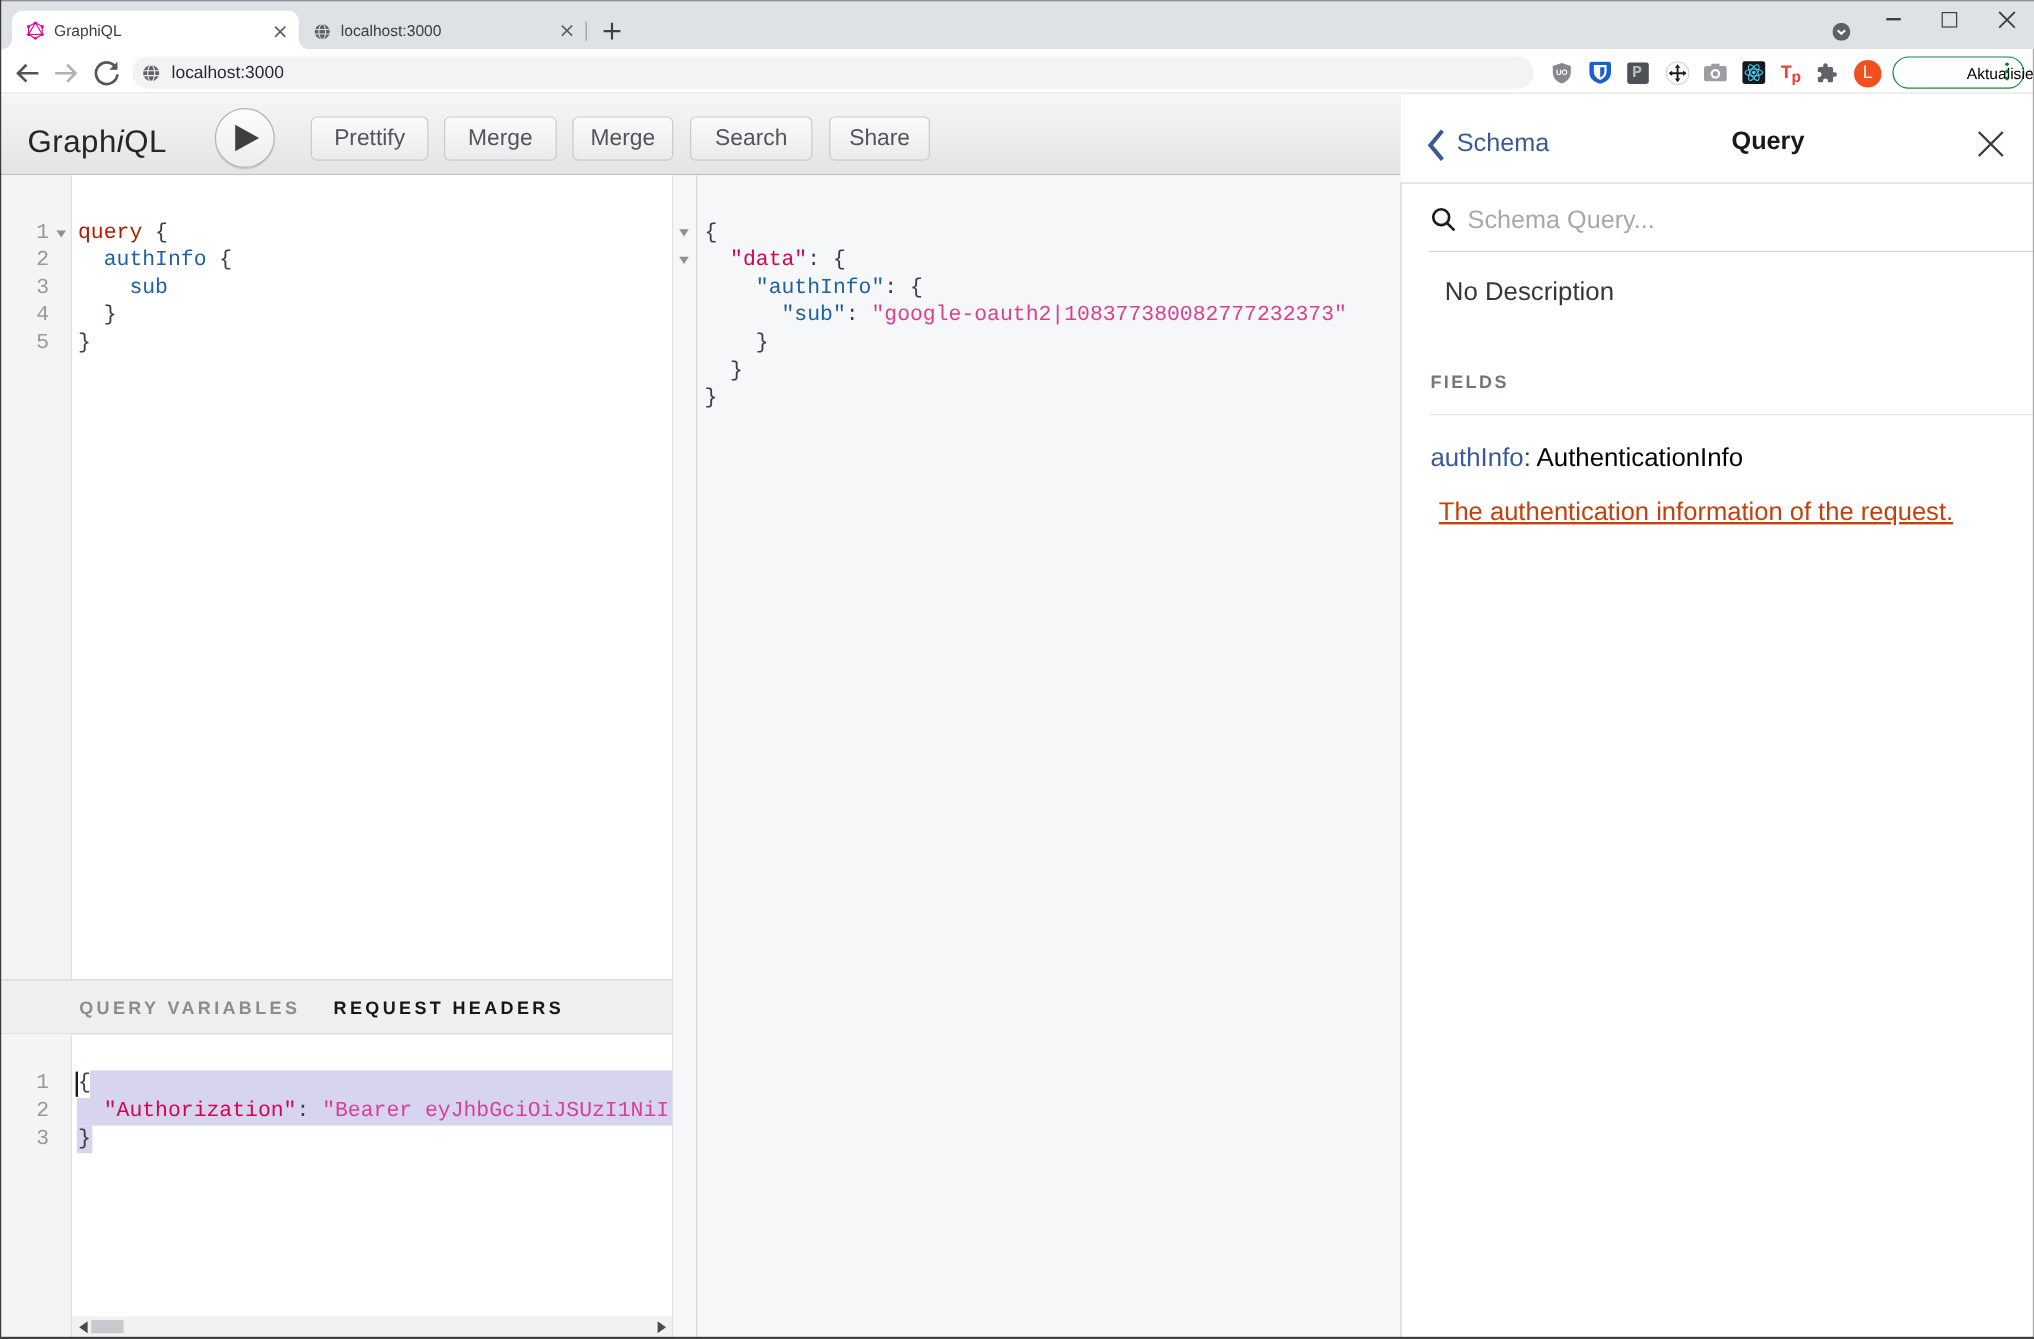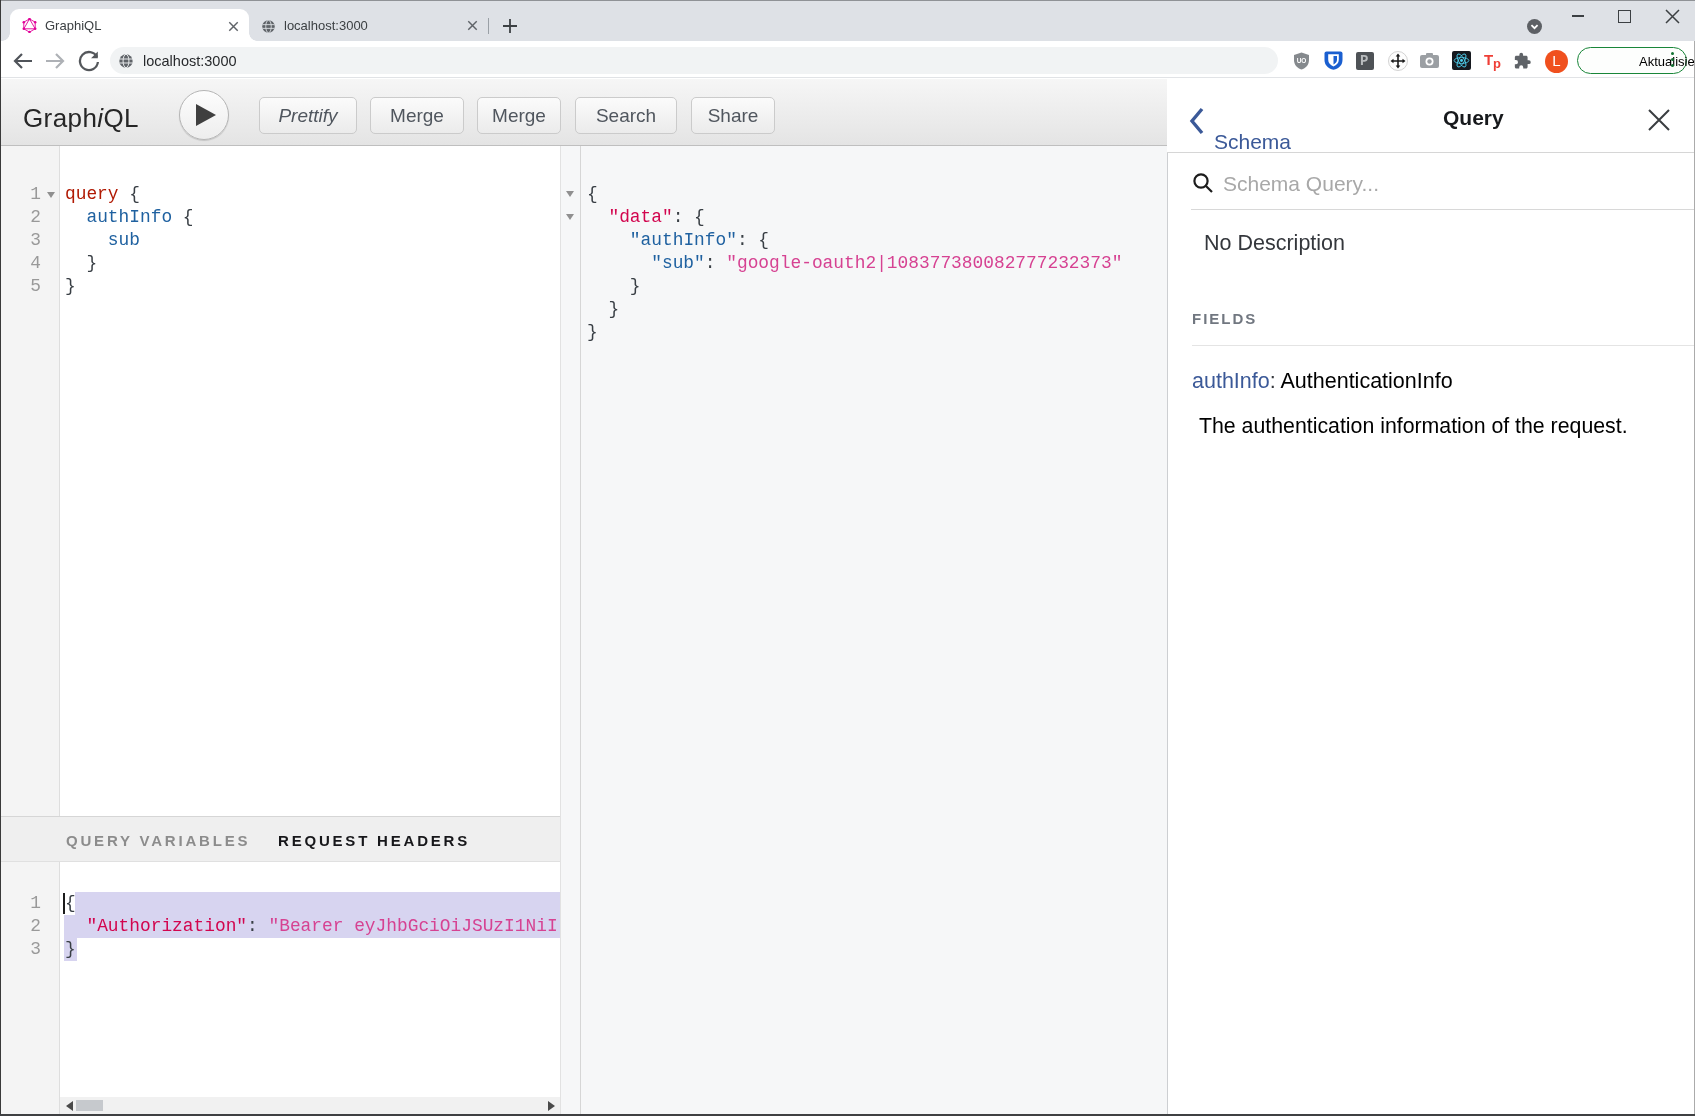--- a/index.html
+++ b/index.html
@@ -189,21 +189,21 @@
   <div style="width:3px;height:3px;border-radius:50%;background:#137333;margin-bottom:3px;"></div>
   <div style="width:3px;height:3px;border-radius:50%;background:#137333;"></div>
 </div>
 
 <div class="abs" id="topbar"></div>
 <div class="abs" style="left:23px;top:103px;font-size:26px;letter-spacing:0.4px;color:#262626;">Graph<i>i</i>QL</div>
 
 <div class="abs" style="left:179px;top:90px;width:50px;height:50px;border-radius:50%;border:1px solid #b5b5b5;background:linear-gradient(#fdfdfd,#ededed);box-sizing:border-box;box-shadow:0 1px 1px rgba(0,0,0,0.15);"></div>
 <div class="abs" style="left:196px;top:104px;width:0;height:0;border-top:11.5px solid transparent;border-bottom:11.5px solid transparent;border-left:20px solid #3f3f3f;"></div>
 
-<div class="tbtn" style="left:259px;width:98px;font-style:italic;">Prettify</div>
+<div class="tbtn" style="left:259px;width:98px;">Prettify</div>
 <div class="tbtn" style="left:370px;width:94px;">Merge</div>
 <div class="tbtn" style="left:477px;width:84px;">Merge</div>
 <div class="tbtn" style="left:575px;width:102px;">Search</div>
 <div class="tbtn" style="left:691px;width:84px;">Share</div>
 
 <div class="abs" id="querypane"></div>
 <div class="abs gutter" style="left:0;top:146px;width:60px;height:670px;"></div>
 <div class="lnum" style="left:0;top:183px;">1</div>
 <div class="lnum" style="left:0;top:206px;">2</div>
 <div class="lnum" style="left:0;top:229px;">3</div>
@@ -255,21 +255,21 @@
 }</div>
 
 <div class="abs" id="docpane"></div>
 <div class="abs" style="left:1167px;top:79px;width:528px;height:74px;background:#fff;border-bottom:1px solid #d6d6d6;box-sizing:border-box;"></div>
 
 <div class="abs" style="left:1188px;top:107px;width:17px;height:28px;">
 <svg width="17" height="28" viewBox="0 0 17 28">
       <path d="M14 2 L4 14 L14 26" stroke="#3b5998" stroke-width="3.4" fill="none"></path>
     </svg>
 </div>
-<div class="abs" style="left:1214px;top:108px;font-size:21px;color:#3b5998;margin-top:22px;">Schema</div>
+<div class="abs" style="left:1214px;top:108px;font-size:21px;color:#3b5998;">Schema</div>
 <div class="abs" style="left:1443px;top:106px;font-size:21px;font-weight:bold;color:#17191c;">Query</div>
 <div class="abs" style="left:1647px;top:108px;width:24px;height:24px;">
 <svg width="24" height="24" viewBox="0 0 24 24">
       <path d="M2 2 L22 22 M22 2 L2 22" stroke="#3a3d40" stroke-width="2" fill="none"></path>
     </svg>
 </div>
 
 <div class="abs" style="left:1192px;top:172px;width:22px;height:22px;">
 <svg width="22" height="22" viewBox="0 0 22 22">
       <circle cx="9" cy="9" r="6.6" stroke="#1c1c1c" stroke-width="2.2" fill="none"></circle>
@@ -280,17 +280,17 @@
 <div class="abs" style="left:1191px;top:209px;width:504px;height:1px;background:#d8d8d8;"></div>
 
 <div class="abs" style="left:1192px;top:231px;font-size:21.5px;color:#34373c;margin-left:12px;">No Description</div>
 
 <div class="abs" style="left:1192px;top:310px;font-size:15px;font-weight:bold;letter-spacing:2px;color:#717780;">FIELDS</div>
 <div class="abs" style="left:1192px;top:345px;width:503px;height:1px;background:#e4e4e4;"></div>
 
 <div class="abs" style="left:1192px;top:369px;font-size:21.5px;">
   <span style="color:#3b5998;">authInfo</span><span style="color:#34373c;">: </span><span style="color:#000000;">AuthenticationInfo</span>
 </div>
-<div class="abs" style="left:1199px;top:414px;font-size:21.3px;color:#000000;">The authentication information of the request.</div>
+<div class="abs" style="left:1199px;top:414px;font-size:21.3px;color:#c2410c;text-decoration:underline;">The authentication information of the request.</div>
 
 <div class="abs" style="left:0;top:0;width:1px;height:1116px;background:#3a3a3a;"></div>
 <div class="abs" style="left:1694px;top:41px;width:1px;height:1075px;background:#ababab;"></div>
 <div class="abs" style="left:0;top:1114px;width:1695px;height:2px;background:#3f4042;"></div>
 
 </body></html>

